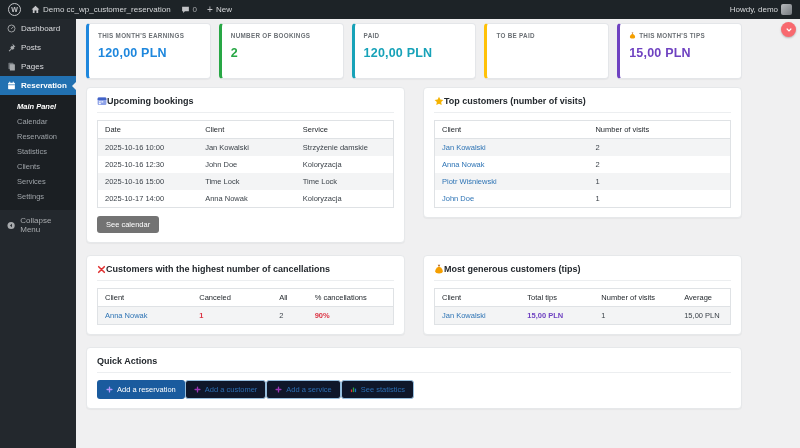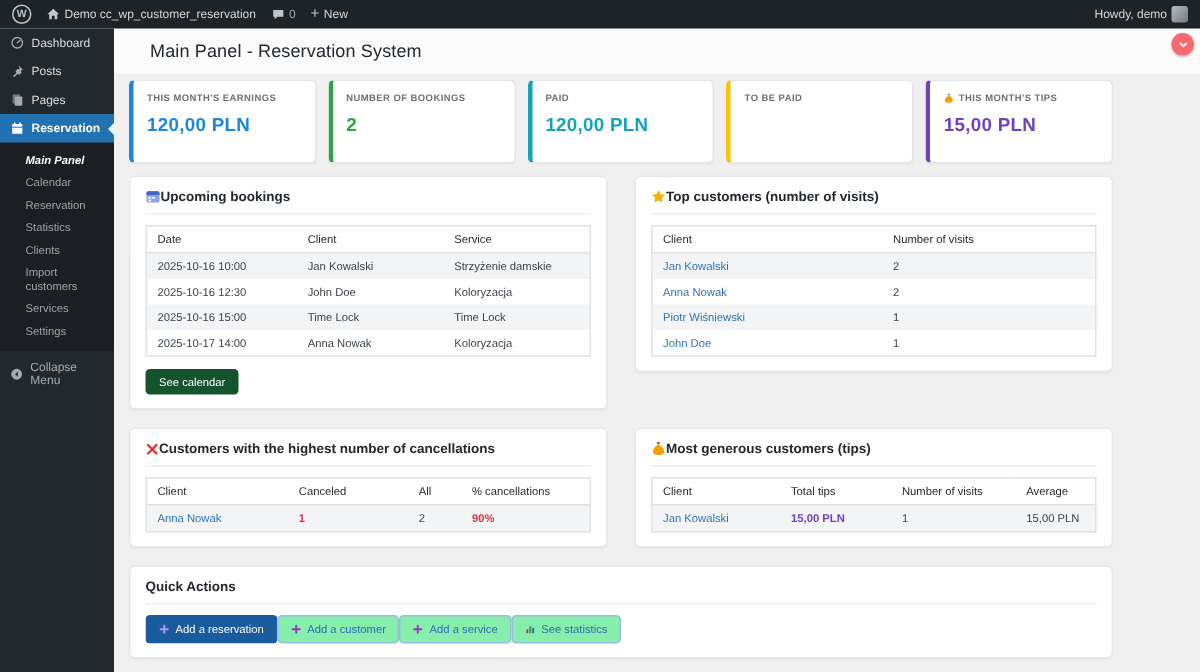--- a/index.html
+++ b/index.html
@@ -55,26 +55,26 @@
   .panel.full{grid-column:1/-1;}
   .panel-title{display:flex;align-items:center;gap:0;font-size:9px;font-weight:700;color:#23282d;
     padding-bottom:6px;border-bottom:1px solid #eceef0;margin-bottom:7px;}
   table{width:100%;border-collapse:collapse;font-size:7.5px;color:#3c434a;border:1px solid #dfe2e5;}
   th{text-align:left;font-weight:400;color:#23282d;padding:4px 7px;border-bottom:1px solid #dfe2e5;background:#fff;}
   td{padding:4px 7px;}
   tbody tr:nth-child(odd){background:#f3f4f5;}
   .link{color:#2e74b5;text-decoration:none;cursor:pointer;}
   .danger{color:#dc3545;font-weight:700;}
   .purple-bold{color:#6f42c1;font-weight:700;}
-  .btn-see-calendar{display:inline-block;margin-top:8px;background:#14532d;color:#fff;border:none;
+  .btn-see-calendar{display:inline-block;margin-top:8px;background:#737373;color:#fff;border:none;
     padding:4px 9px;border-radius:3px;font-size:7.5px;cursor:pointer;font-family:inherit;}
   
   .qa-buttons{display:flex;gap:0;}
   .qa-btn{display:inline-flex;align-items:center;gap:4px;font-size:7.5px;padding:4px 8px;
-    border-radius:3px;border:1px solid transparent;cursor:pointer;background:#86efac;font-family:inherit;}
+    border-radius:3px;border:1px solid transparent;cursor:pointer;background:#0f172a;font-family:inherit;}
   .qa-btn.primary{background:#1a5b9e;color:#fff;}
   .qa-btn.outline{color:#2b6cb0;border-color:#96bede;}
 </style>
 </head>
 <body>
 
 <div class="adminbar">
   <span class="ab-item">
     <span class="wp-logo">W</span>
   </span>
@@ -131,37 +131,33 @@
         <rect x="2" y="6.2" width="12" height="1.2" fill="#2271b1"></rect>
       </svg>
     <span>Reservation</span>
   </div>
   <div class="submenu">
     <div class="submenu-item current">Main Panel</div>
     <div class="submenu-item">Calendar</div>
     <div class="submenu-item">Reservation</div>
     <div class="submenu-item">Statistics</div>
     <div class="submenu-item">Clients</div>
-    <div class="submenu-item">Import customers</div>
     <div class="submenu-item">Services</div>
     <div class="submenu-item">Settings</div>
   </div>
   <div class="collapse-item">
     <svg width="9" height="9" viewBox="0 0 16 16">
         <circle cx="8" cy="8" r="7" fill="#a7aaad"></circle>
         <path d="M9.6 4.8 L5.8 8 l3.8 3.2z" fill="#23282d"></path>
       </svg>
     <span>Collapse Menu</span>
   </div>
 </div>
 
 <div class="content">
-  <div class="page-header">
-    <h1>Main Panel - Reservation System</h1>
-  </div>
   <div class="fab">
     <svg width="8" height="8" viewBox="0 0 16 16">
         <path d="M4.2 6 L8 9.8 L11.8 6" stroke="#fff" stroke-width="2.4" fill="none" stroke-linecap="round"></path>
       </svg>
   </div>
 
   <div class="main">
 
     <div class="stats-row">
       <div class="stat-card" style="border-left-color: rgb(30, 135, 221);">

